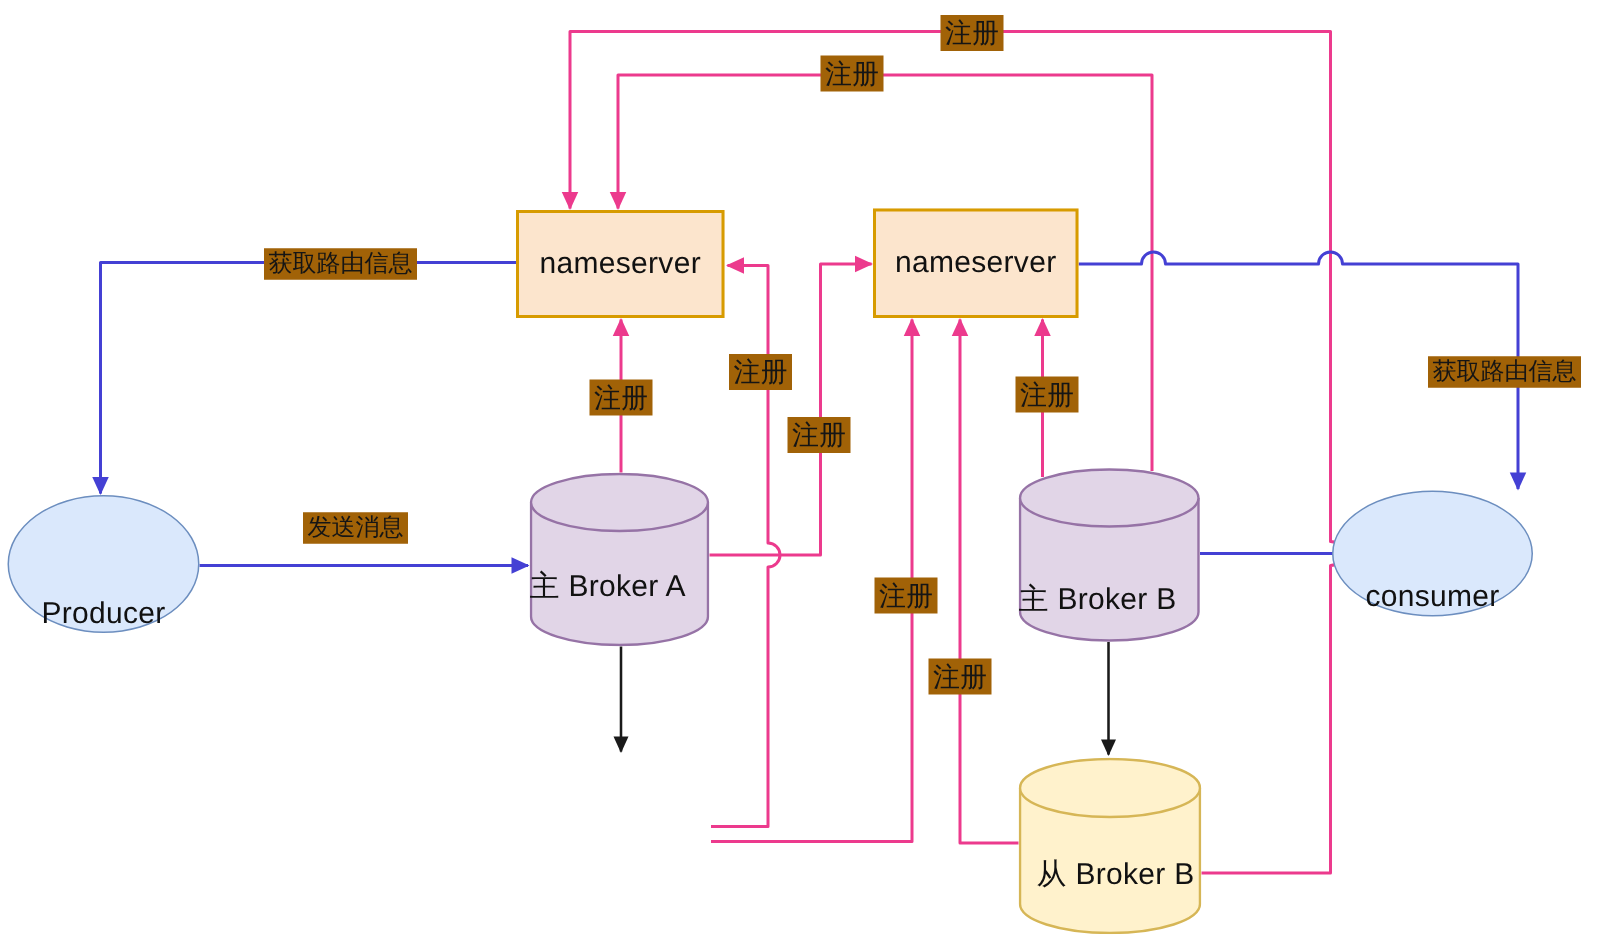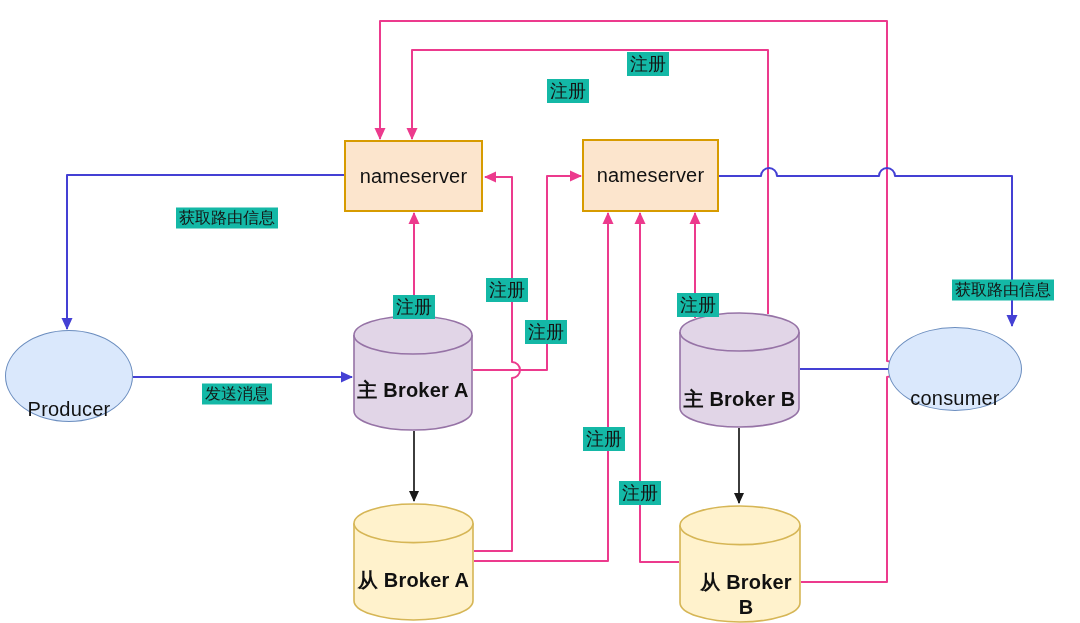--- a/index.html
+++ b/index.html
@@ -16,27 +16,27 @@
   #arrow-blue path{fill:var(--message_line);}
   #arrow-black path{fill:var(--replicate_line);}
 
   
   .node{position:absolute;box-sizing:border-box;display:flex;align-items:center;justify-content:center;
         color:#111;font-size:20px;letter-spacing:.2px;}
   .box{background:var(--nameserver_fill);border:2px solid var(--nameserver_border);}
   .ellipse{border-radius:50%;background:var(--client_fill);border:1.5px solid var(--client_border);align-items:flex-end;}
   .cyl{display:block;}
   .cyl svg{position:absolute;left:0;top:0;width:100%;height:100%;}
-  .cyl .cyl-label{position:absolute;left:0;right:0;text-align:center;color:#111;font-weight:bold;}
+  .cyl .cyl-label{position:absolute;left:0;right:0;color:#111;}
   .cyl-master svg .cyl-shape{fill:var(--master_fill);stroke:var(--master_border);stroke-width:1.6;}
   .cyl-slave  svg .cyl-shape{fill:var(--slave_fill);stroke:var(--slave_border);stroke-width:1.6;}
 
   
   .edge-label{position:absolute;transform:translate(-50%,-50%);white-space:nowrap;
-              background:#14b8a6;padding:0 3px;color:#151515;z-index:5;margin-top:42px;}
+              background:#a16207;padding:0 3px;color:#151515;z-index:5;}
   .edge-label.small{font-size:18px;}
   .edge-label.big{font-size:16px;}
 </style>
 </head>
 <body>
 
 <div id="canvas">
 
   <svg id="wires" viewBox="0 0 1080 623">
     <defs>
@@ -84,27 +84,20 @@
   </div>
 
   <div class="node cyl cyl-master" style="left:353px;top:315px;width:120px;height:116px;">
     <svg viewBox="0 0 120 116" preserveAspectRatio="none">
       <path class="cyl-shape" d="M 1 20 L 1 96 A 59 19 0 0 0 119 96 L 119 20"></path>
       <ellipse class="cyl-shape" cx="60" cy="20" rx="59" ry="19"></ellipse>
     </svg>
     <div class="cyl-label" style="top:62px;">主 Broker A</div>
   </div>
 
-  <div class="node cyl cyl-slave" style="left:353px;top:503px;width:121px;height:118px;">
-    <svg viewBox="0 0 120 116" preserveAspectRatio="none">
-      <path class="cyl-shape" d="M 1 20 L 1 96 A 59 19 0 0 0 119 96 L 119 20"></path>
-      <ellipse class="cyl-shape" cx="60" cy="20" rx="59" ry="19"></ellipse>
-    </svg>
-    <div class="cyl-label" style="top:64px;">从 Broker A</div>
-  </div>
 
   <div class="node cyl cyl-master" style="left:679px;top:312px;width:121px;height:116px;">
     <svg viewBox="0 0 120 116" preserveAspectRatio="none">
       <path class="cyl-shape" d="M 1 20 L 1 96 A 59 19 0 0 0 119 96 L 119 20"></path>
       <ellipse class="cyl-shape" cx="60" cy="20" rx="59" ry="19"></ellipse>
     </svg>
     <div class="cyl-label" style="top:62px;margin-top:12px;">主 Broker B</div>
   </div>
 
   <div class="node cyl cyl-slave" style="left:679px;top:505px;width:122px;height:118px;">

